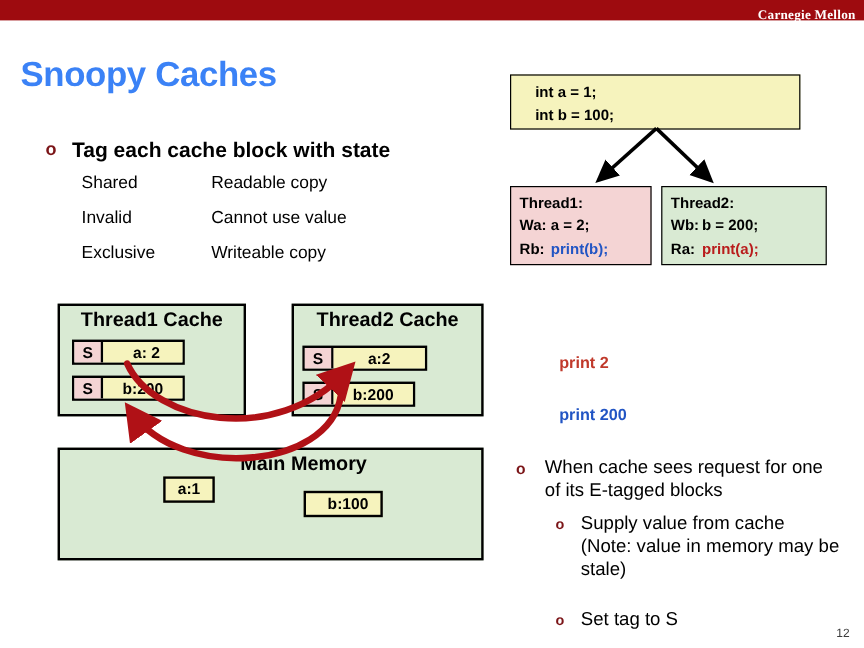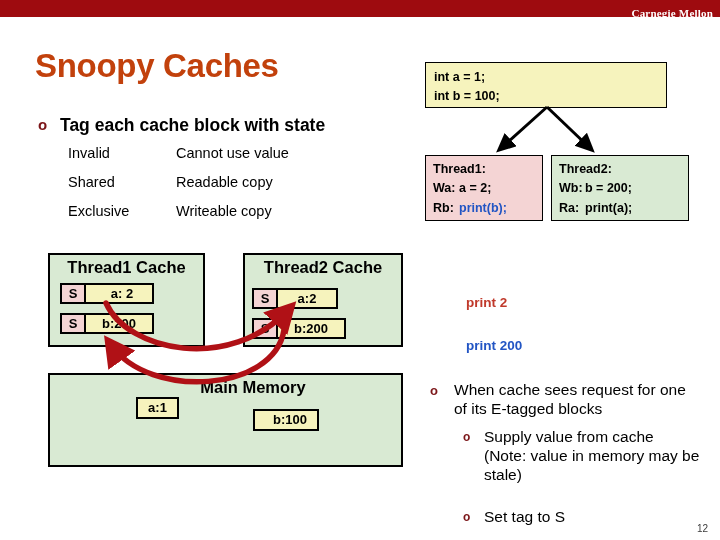--- a/index.html
+++ b/index.html
@@ -30,24 +30,24 @@
     font-weight: bold;
     font-size: 11px;
     color: #ffffff;
     letter-spacing: 0.2px;
     padding-left: 32px;
   }
 
   
   #slide-title {
     position: absolute;
-    left: 35px; top: 47px;
-    font-size: 33px;
-    font-weight: bold;
-    color: #c2410c;
+    left: 17px; top: 47px;
+    font-size: 29px;
+    font-weight: bold;
+    color: #3b82f6;
     letter-spacing: -0.3px;
     white-space: nowrap;
   }
 
   
   .bullet-l1 {
     position: absolute;
     font-size: 17.5px;
     font-weight: bold;
     color: #000000;
@@ -84,21 +84,21 @@
   #state-table .st-desc { width: 220px; }
 
   
   #code-box {
     position: absolute;
     left: 425px; top: 62px;
     width: 242px; height: 46px;
     background: #f6f3bd;
     border: 1.5px solid #000000;
     box-sizing: border-box;
-    padding: 5px 0 0 8px;
+    padding: 5px 0 0 20px;
     font-size: 12.5px;
     font-weight: bold;
     line-height: 1.55;
   }
 
   
   #fanout-svg {
     position: absolute;
     left: 420px; top: 105px;
     width: 260px; height: 52px;
@@ -119,21 +119,21 @@
     width: 118px; height: 66px;
     background: #f4d4d4;
   }
   #thread2-box {
     left: 551px; top: 155px;
     width: 138px; height: 66px;
     background: #d9ead3;
   }
   .t-op { display: inline-block; width: 26px; }
   .code-blue { color: #2255c4; }
-  .code-red  { color: #000000; }
+  .code-red  { color: #b91c1c; }
 
   
   #diagram {
     position: absolute;
     left: 0; top: 0;
     width: 720px; height: 540px;
     pointer-events: none;
   }
   .green-box {
     position: absolute;
@@ -182,21 +182,21 @@
     font-weight: bold;
     line-height: 17px;
     box-sizing: border-box;
     padding: 0 6px;
   }
   #c1-line-a { left: 60px;  top: 283px; }
   #c1-line-a .val { width: 66px; padding-left: 12px; }
   #c1-line-b { left: 60px;  top: 313px; }
   #c1-line-b .val { width: 66px; }
   #c2-line-a { left: 252px; top: 288px; }
-  #c2-line-a .val { width: 58px; }
+  #c2-line-a .val { width: 76px; }
   #c2-line-b { left: 252px; top: 318px; }
   #c2-line-b .val { width: 66px; }
 
   
   .mem-cell {
     position: absolute;
     height: 22px;
     border: 2px solid #000000;
     background: #f6f3bd;
     box-sizing: border-box;
@@ -264,26 +264,26 @@
 <div id="header-band"></div>
 <div id="header-brand">Carnegie Mellon</div>
 
 <div id="slide-title">Snoopy Caches</div>
 
 <div class="bullet-mark" id="bullet-tag-mark">o</div>
 <div class="bullet-l1" id="bullet-tag">Tag each cache block with state</div>
 
 <div id="state-table">
   <div class="row">
+    <div class="st-name">Shared</div>
+    <div class="st-desc">Readable copy</div>
+  </div>
+  <div class="row">
     <div class="st-name">Invalid</div>
     <div class="st-desc">Cannot use value</div>
-  </div>
-  <div class="row">
-    <div class="st-name">Shared</div>
-    <div class="st-desc">Readable copy</div>
   </div>
   <div class="row">
     <div class="st-name">Exclusive</div>
     <div class="st-desc">Writeable copy</div>
   </div>
 </div>
 
 <div id="code-box">
   <div>int a = 1;</div>
   <div>int b = 100;</div>

